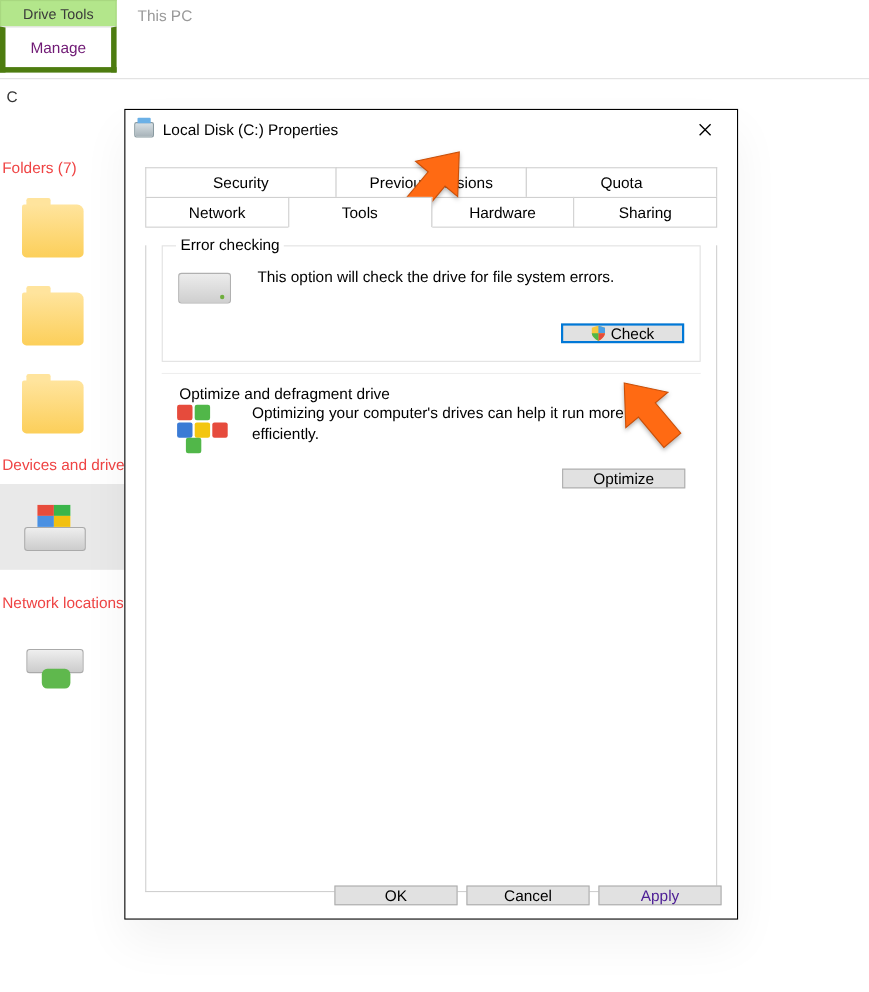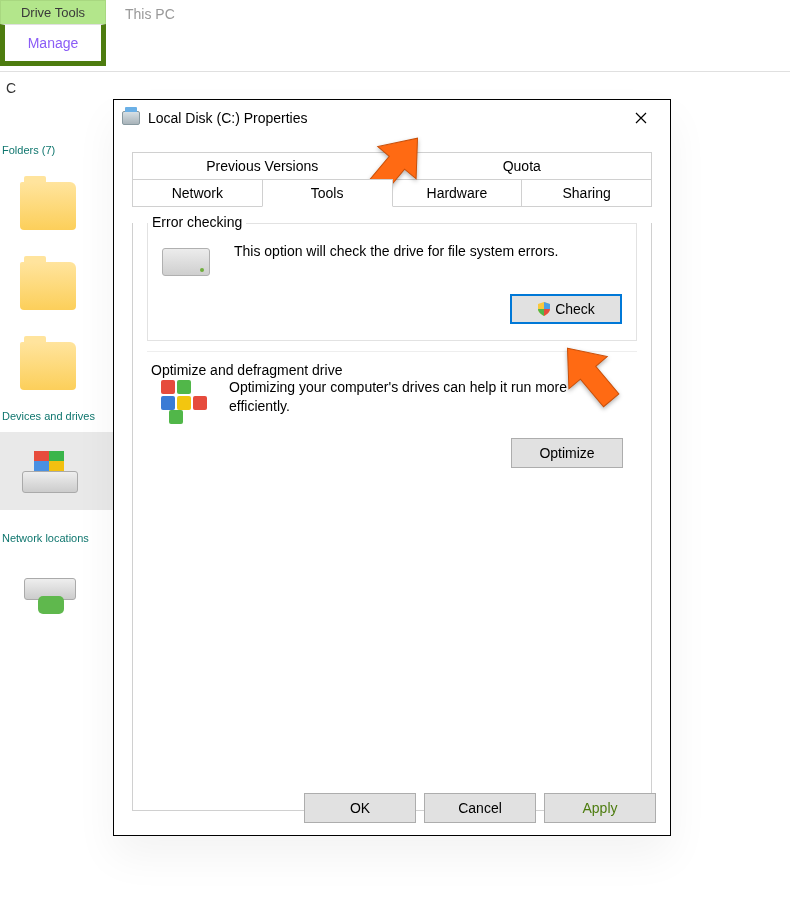--- a/index.html
+++ b/index.html
@@ -32,21 +32,21 @@
     padding: 4px 10px 4px 10px;
     font-size: 13px;
     border: 1px solid #a8d880;
     border-bottom: none;
     width: 106px;
     text-align: center;
   }
   .ribbon-tab {
     font-size: 14px;
     padding: 10px 20px;
-    color: #8b5cf6;
+    color: #701a75;
     border: 5px solid #4d7c0f;
     border-top: 1px solid #e0e0e0;
     text-align: center;
   }
   .title-label {
     position: absolute;
     left: 125px;
     top: 6px;
     font-size: 14px;
     color: #999;
@@ -59,23 +59,23 @@
   }
 
   
   .sidebar {
     position: absolute;
     top: 140px;
     left: 0;
     width: 160px;
   }
   .section-header {
-    font-size: 11px;
+    font-size: 14px;
     padding: 4px 2px 10px 2px;
-    color: #0f766e;
+    color: #ef4444;
     white-space: nowrap;
   }
   .folder-item {
     height: 80px;
     display: flex;
     align-items: center;
     padding-left: 20px;
   }
   .folder-icon {
     width: 56px;
@@ -189,21 +189,21 @@
   .groupbox {
     margin: 16px 14px 10px 14px;
     padding: 18px 14px 16px 14px;
     border: 1px solid #e2e2e2;
     position: relative;
     background:#fff;
   }
   .groupbox-title {
     position: absolute;
     top: -10px;
-    left: 0;
+    left: 12px;
     background: #fff;
     padding: 0 4px;
     font-size: 14px;
   }
   .groupbox-content {
     display: flex;
     align-items: flex-start;
     gap: 24px;
   }
   .groupbox-text {
@@ -211,36 +211,36 @@
     line-height: 1.35;
     flex: 1;
   }
   .groupbox-btn-row {
     display: flex;
     justify-content: flex-end;
     margin-top: 18px;
   }
   .btn {
     min-width: 112px;
-    height: 30px;
+    height: 18px;
     background: #e1e1e1;
     border: 1px solid #adadad;
     font-size: 14px;
     display: inline-flex;
     align-items: center;
     justify-content: center;
     gap: 4px;
     padding: 0 18px;
   }
   .btn.focused {
     border: 2px solid #0078d7;
     padding: 0 17px;
   }
   .btn.disabled {
-    color: #4d7c0f;
+    color: #4c1d95;
   }
 
   .shield-icon {
     width: 14px; height: 14px;
   }
 
   .dialog-footer {
     position: absolute;
     bottom: 12px;
     right: 14px;
@@ -397,20 +397,21 @@
     <div class="dialog-close">
       <svg viewBox="0 0 12 12">
           <path d="M1 1 L11 11 M11 1 L1 11" stroke="#000" stroke-width="1.2"></path>
         </svg>
     </div>
   </div>
 
   <div class="dialog-body">
     <div class="tab-rows">
       <div class="tab-row top">
+        <div class="tab">Security</div>
         <div class="tab">Previous Versions</div>
         <div class="tab">Quota</div>
       </div>
       <div class="tab-row">
         <div class="tab">Network</div>
         <div class="tab active">Tools</div>
         <div class="tab">Hardware</div>
         <div class="tab">Sharing</div>
       </div>
     </div>

